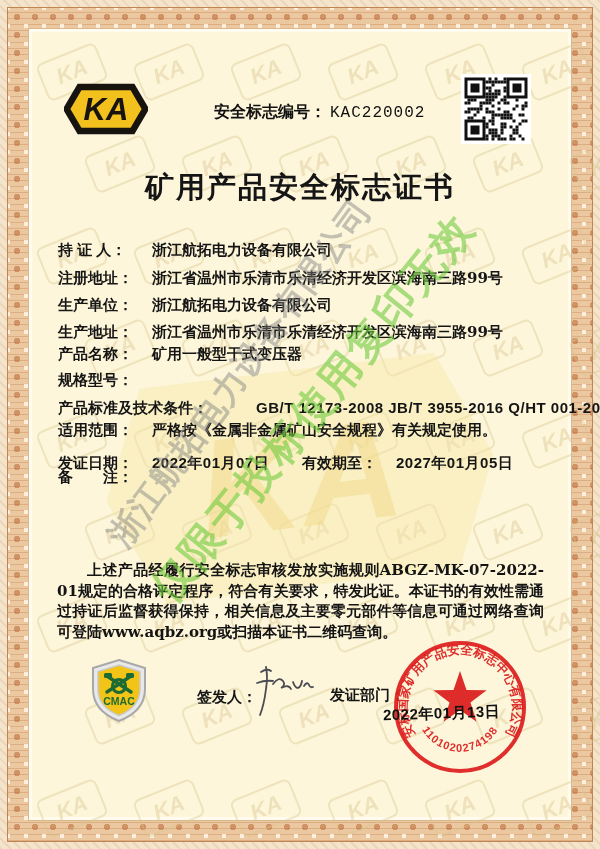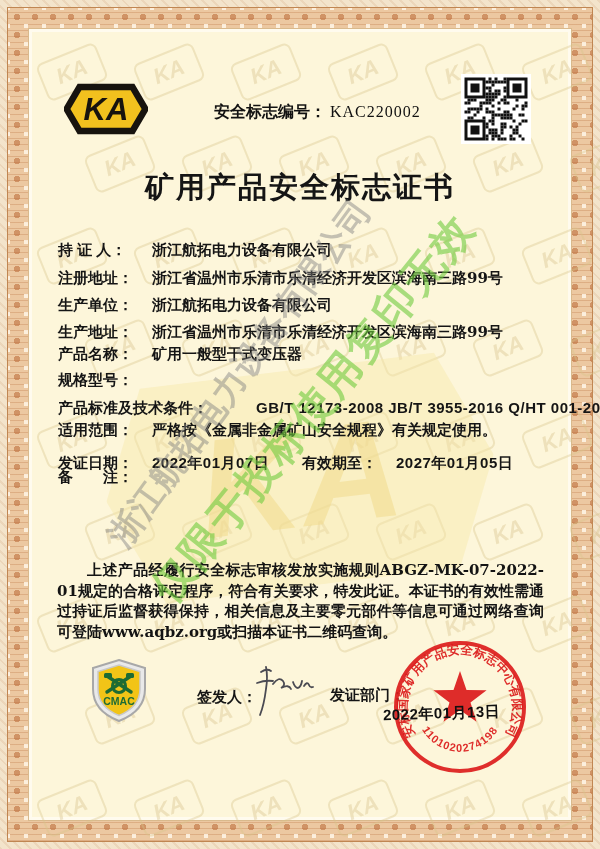--- a/index.html
+++ b/index.html
@@ -28,21 +28,21 @@
         transform:translate(-50%,-50%) rotate(-7deg);
         background:rgba(246,230,168,.42);
         clip-path:polygon(0% 50%,12% 4%,88% 4%,100% 50%,88% 96%,12% 96%);
         display:flex;align-items:center;justify-content:center;
         color:rgba(240,218,140,.55);font-size:140px;font-weight:900;font-style:italic;}
   
   .ka-logo{position:absolute;left:64px;top:80px;}
   .certno{position:absolute;left:214px;top:102px;font-size:16px;color:#111;
           font-family:"Liberation Serif",serif;}
   .certno .lbl{font-weight:700;}
-  .certno .val{font-family:Liberation Serif, serif;letter-spacing:1px;text-align:right;}
+  .certno .val{font-family:Liberation Mono, monospace;letter-spacing:1px;text-align:right;}
   .qr{position:absolute;left:461px;top:74px;}
   .title{position:absolute;left:0;right:0;top:168px;text-align:center;
          font-size:29px;font-weight:900;color:#151515;letter-spacing:2px;
          font-family:"Liberation Serif",serif;}
   
   .lbl-f{position:absolute;font-size:15px;font-weight:800;color:#151515;white-space:nowrap;}
   .val-f{position:absolute;font-size:15px;font-weight:700;color:#151515;white-space:nowrap;}
   .kai{font-family:"DejaVu Serif",serif;}
   .sansv{font-family:"Liberation Sans",sans-serif;letter-spacing:.5px;}
   

